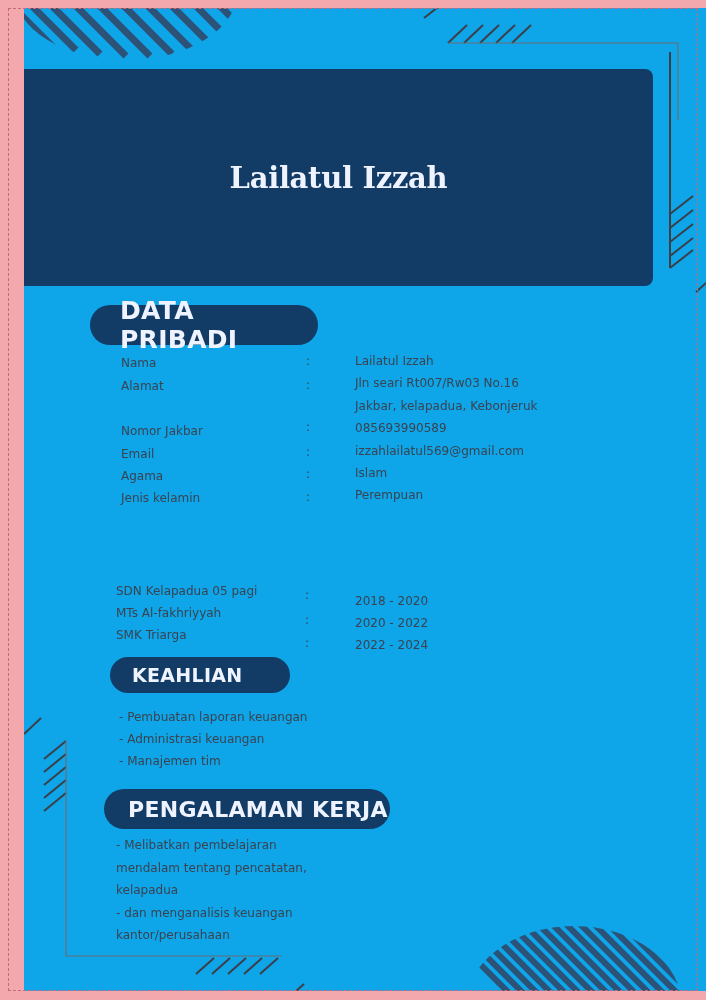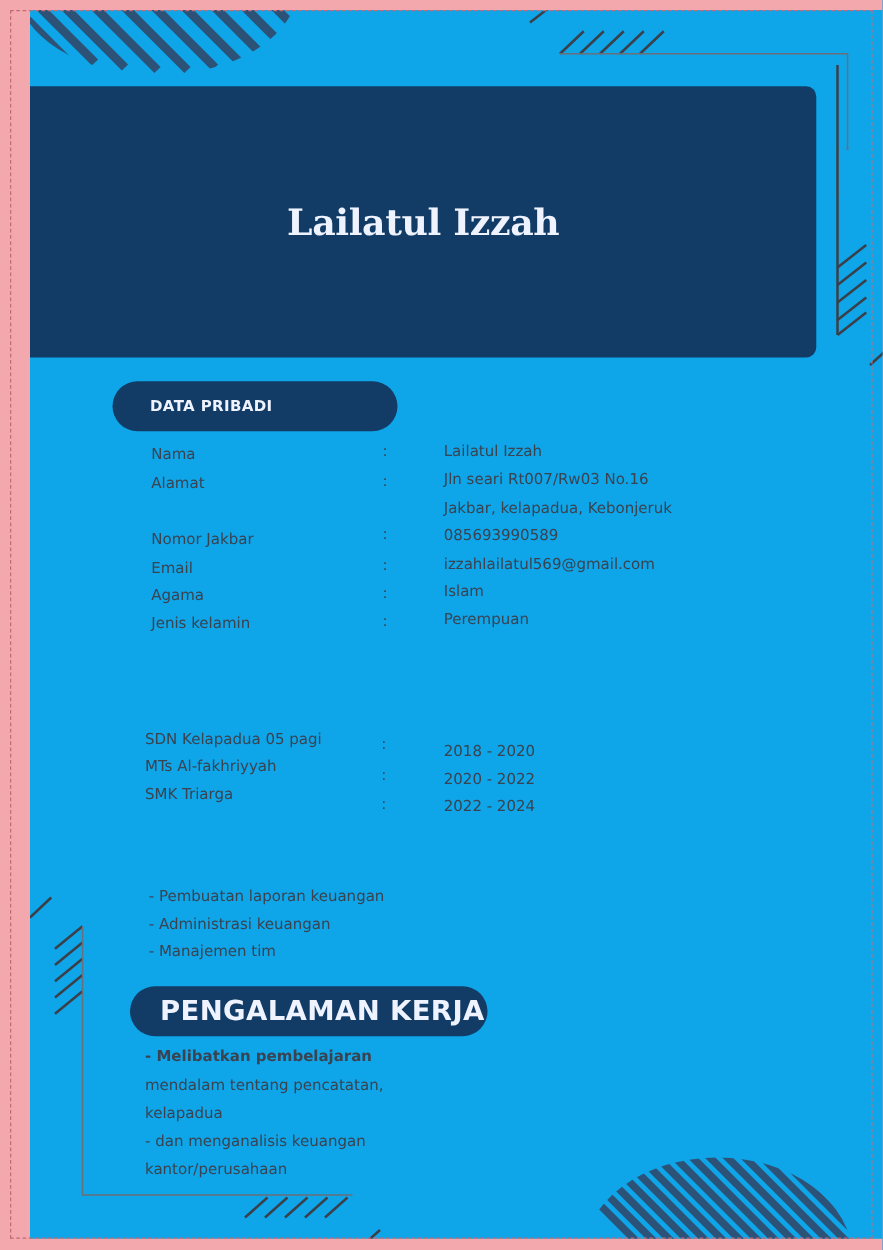--- a/index.html
+++ b/index.html
@@ -63,21 +63,21 @@
       <line x1="646" y1="248" x2="669" y2="230"></line>
       <line x1="646" y1="260" x2="669" y2="242"></line>
       <line x1="672" y1="284" x2="692" y2="266"></line>
     </g>
   </svg>
 
   <div class="banner">
     <div class="line">Lailatul Izzah</div>
   </div>
 
-  <div class="pill" style="left:66px; top:297px; width:228px; height:40px; font-size:12px; padding-left:30px; box-sizing:border-box;">
+  <div class="pill" style="left:66px; top:297px; width:228px; height:40px; font-size:25px; padding-left:30px; box-sizing:border-box;">
     <span>DATA PRIBADI</span>
   </div>
 
   <div>
     <div class="text" style="left:97px; top:348px;">Nama</div>
     <div class="text" style="left:282px; top:346px;">:</div>
     <div class="text" style="left:331px; top:346px;">Lailatul Izzah</div>
 
     <div class="text" style="left:97px; top:371px;">Alamat</div>
     <div class="text" style="left:282px; top:370px;">:</div>
@@ -109,20 +109,23 @@
 
     <div class="text" style="left:92px; top:598px;">MTs Al-fakhriyyah</div>
     <div class="text" style="left:281px; top:605px;">:</div>
     <div class="text" style="left:331px; top:608px;">2020 - 2022</div>
 
     <div class="text" style="left:92px; top:620px;">SMK Triarga</div>
     <div class="text" style="left:281px; top:628px;">:</div>
     <div class="text" style="left:331px; top:630px;">2022 - 2024</div>
   </div>
 
+  <div class="pill" style="left:86px; top:649px; width:180px; height:36px; font-size:19px; padding-left:22px; box-sizing:border-box;">
+    <span>KEAHLIAN</span>
+  </div>
 
   <div>
     <div class="text" style="left:95px; top:702px;">- Pembuatan laporan keuangan</div>
     <div class="text" style="left:95px; top:724px;">- Administrasi keuangan</div>
     <div class="text" style="left:95px; top:746px;">- Manajemen tim</div>
   </div>
 
   <svg class="deco" style="left:0; top:700px;" width="300" height="290" viewBox="0 0 300 290">
     <g stroke="#3b3f48" stroke-width="2" fill="none">
       <line x1="0" y1="26" x2="17" y2="10"></line>
@@ -143,21 +146,21 @@
       <line x1="236" y1="266" x2="254" y2="250"></line>
       <line x1="262" y1="292" x2="280" y2="276"></line>
     </g>
   </svg>
 
   <div class="pill" style="left:80px; top:781px; width:286px; height:40px; font-size:22px; padding-left:24px; box-sizing:border-box;">
     <span>PENGALAMAN KERJA</span>
   </div>
 
   <div>
-    <div class="text" style="left:92px; top:830px;font-weight:bold;">- Melibatkan pembelajaran</div>
+    <div class="text" style="left:92px; top:830px;">- Melibatkan pembelajaran</div>
     <div class="text" style="left:92px; top:853px;">mendalam tentang pencatatan,</div>
     <div class="text" style="left:92px; top:875px;">kelapadua</div>
     <div class="text" style="left:92px; top:898px;">- dan menganalisis keuangan</div>
     <div class="text" style="left:92px; top:920px;">kantor/perusahaan</div>
   </div>
 
   <svg class="deco" style="left:440px; top:910px;" width="230" height="80" viewBox="0 0 230 80">
     <defs>
       <clipPath id="clipBR">
           <ellipse cx="110" cy="88" rx="108" ry="80"></ellipse>

